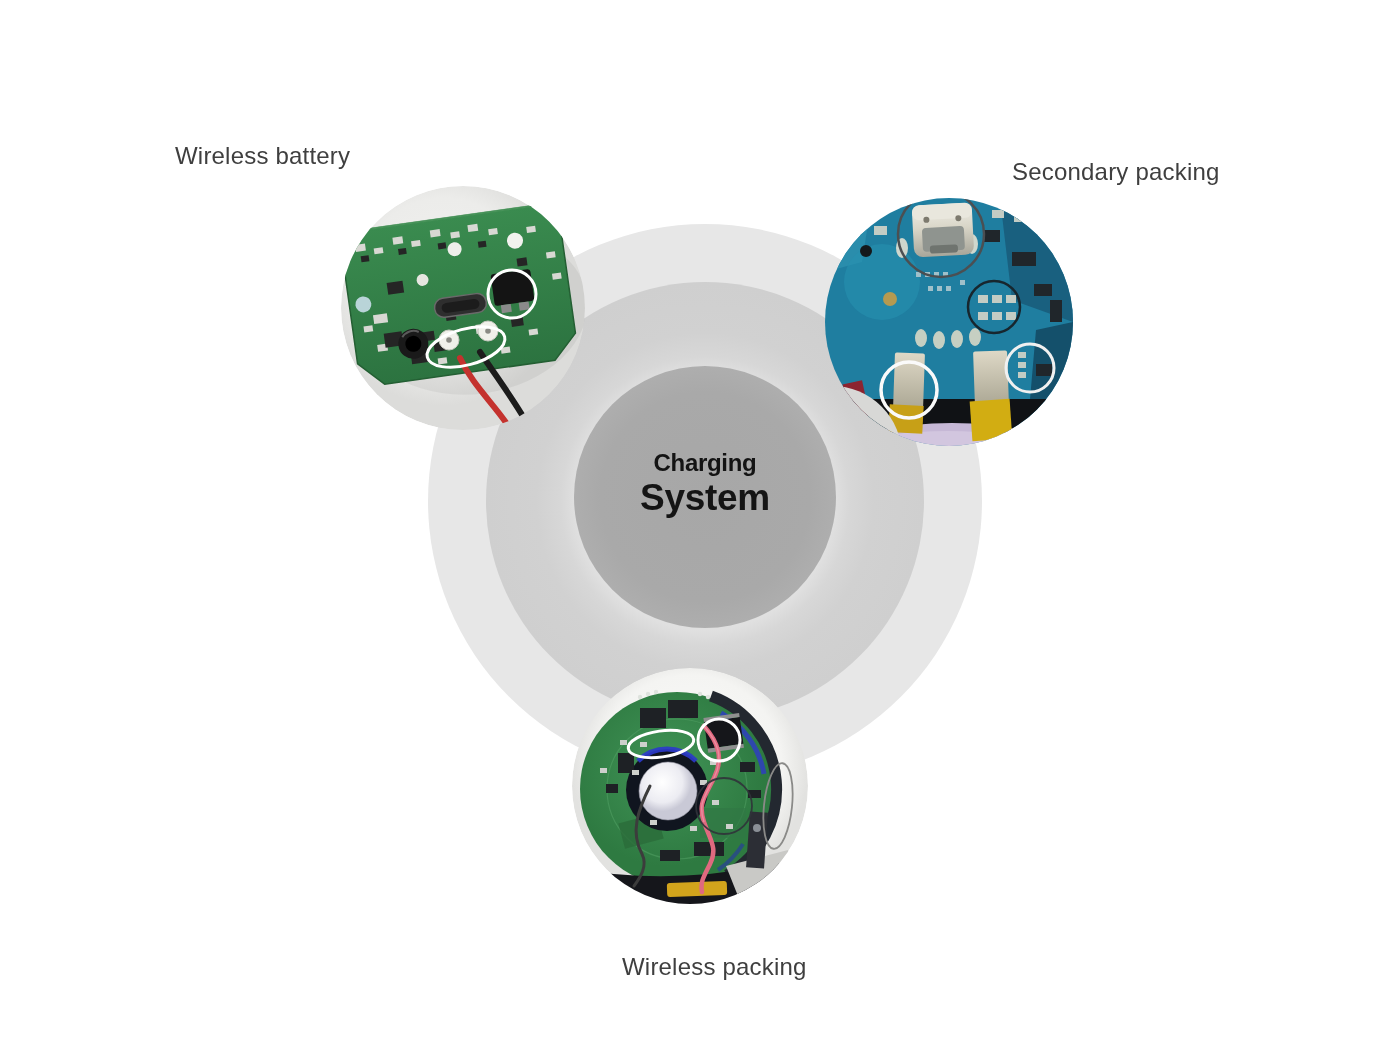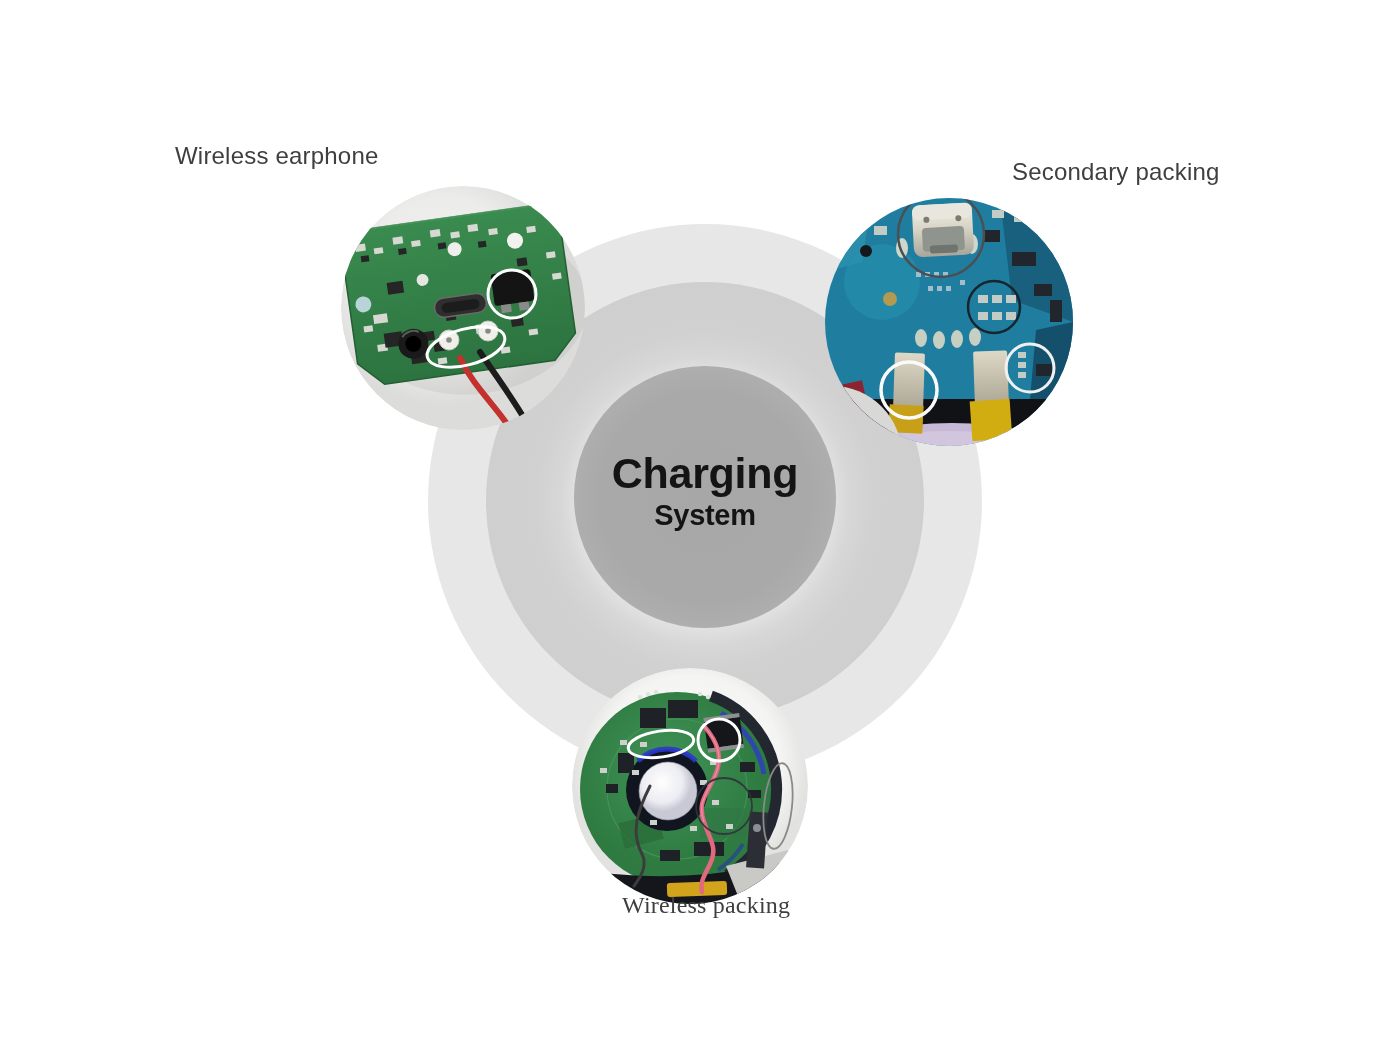--- a/index.html
+++ b/index.html
@@ -14,30 +14,30 @@
   .node-label{
     position:absolute;
     font-size:24px;
     font-weight:400;
     color:#3f3f3f;
     letter-spacing:0.2px;
     white-space:nowrap;
   }
   #label-tl{left:175px;top:142px;}
   #label-tr{left:1012px;top:158px;}
-  #label-b{left:622px;top:892px;font-family:Liberation Serif, serif;}
+  #label-b{left:622px;top:953px;}
   #center-text{
     position:absolute;
     left:575px;top:449px;width:260px;
     text-align:center;
     color:#141414;
     line-height:1.16;
   }
-  #center-line1{display:block;font-size:43px;font-weight:700;letter-spacing:-0.3px;}
-  #center-line2{display:block;font-size:29px;font-weight:700;letter-spacing:-0.3px;}
+  #center-line1{display:block;font-size:24px;font-weight:700;letter-spacing:-0.3px;}
+  #center-line2{display:block;font-size:37px;font-weight:700;letter-spacing:-0.3px;}
 </style>
 </head>
 <body>
 
 <div id="stage">
 
   <svg id="diagram-canvas" viewBox="0 0 1400 1050" xmlns="http://www.w3.org/2000/svg">
     <defs>
       <radialGradient id="midGrad">
         <stop offset="0%" stop-color="#e0e0e0"></stop>
@@ -327,21 +327,21 @@
 
       <g fill="none">
         <ellipse cx="661" cy="744" rx="33" ry="13" transform="rotate(-8 661 744)" stroke="#ffffff" stroke-width="3"></ellipse>
         <circle cx="719" cy="740" r="21" stroke="#ffffff" stroke-width="3"></circle>
         <circle cx="724" cy="806" r="28" stroke="#30333a" stroke-width="1.8" opacity="0.9"></circle>
         <ellipse cx="778" cy="806" rx="14" ry="43" transform="rotate(6 778 806)" stroke="#8a8a88" stroke-width="1.8"></ellipse>
       </g>
     </g>
   </svg>
 
-  <div class="node-label" id="label-tl">Wireless earphone</div>
+  <div class="node-label" id="label-tl">Wireless battery</div>
 
   <div class="node-label" id="label-tr">Secondary packing</div>
 
   <div class="node-label" id="label-b">Wireless packing</div>
 
   <div id="center-text">
     <span id="center-line1">Charging</span>
     <span id="center-line2">System</span>
   </div>
 

